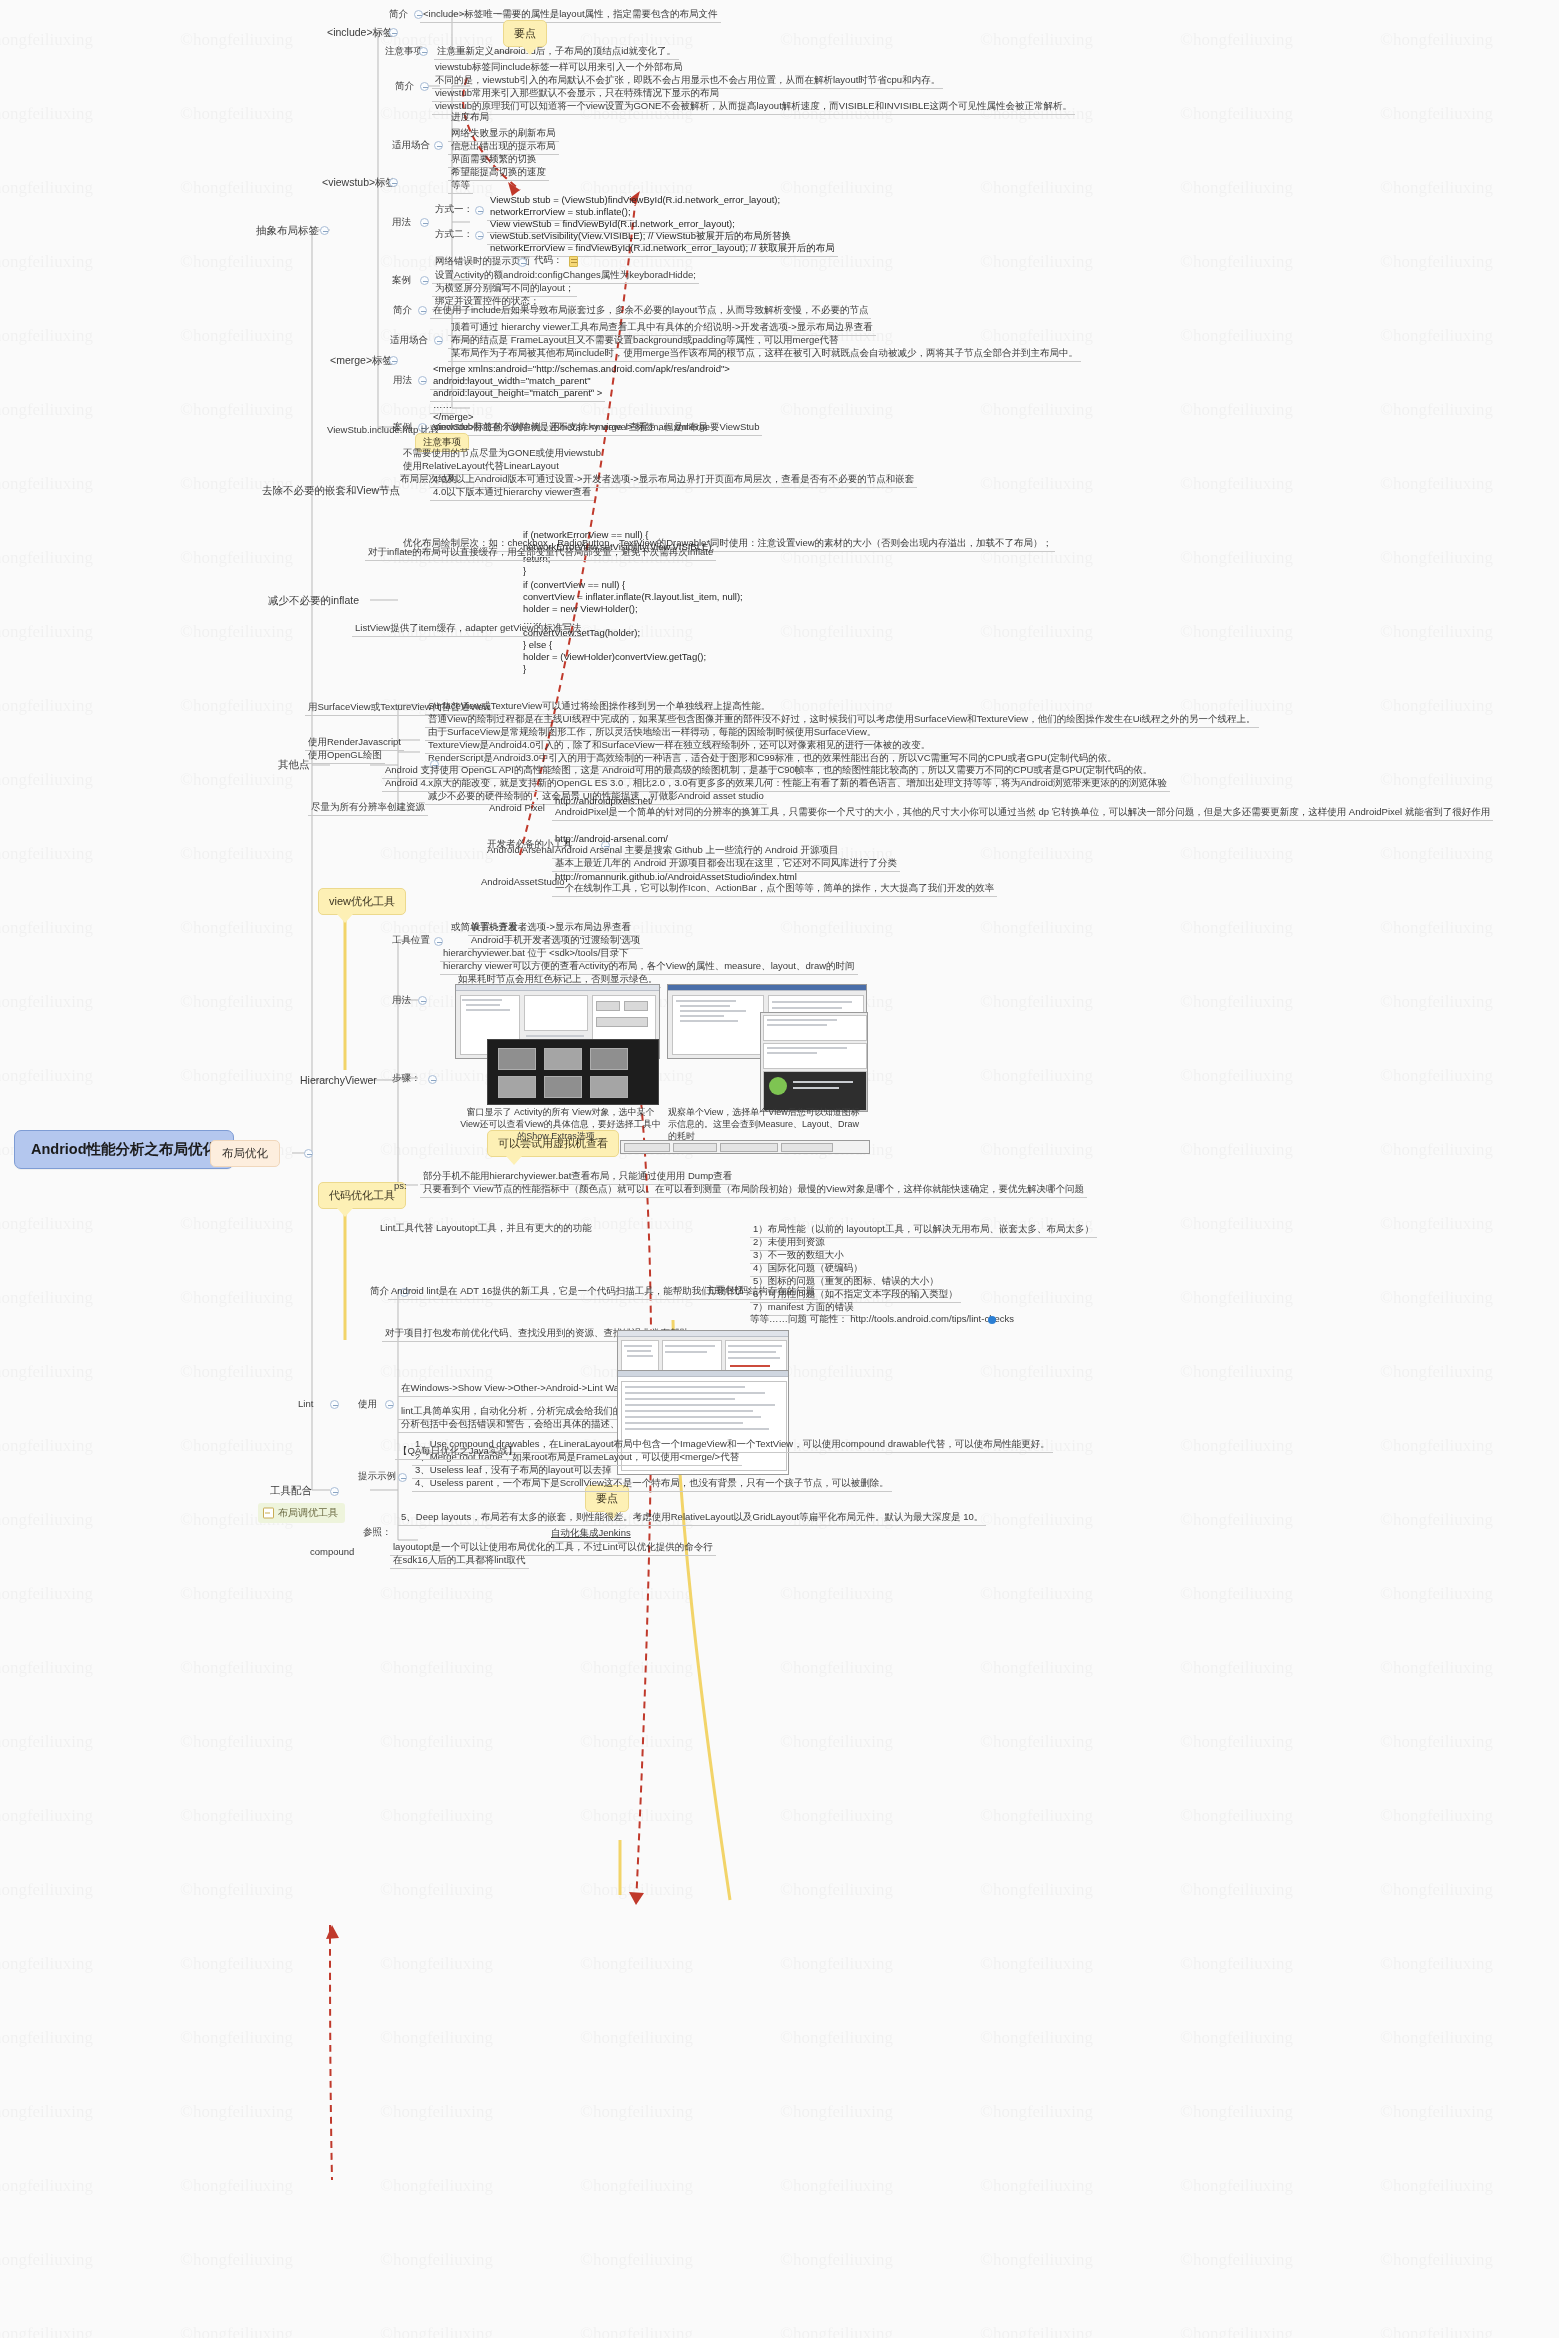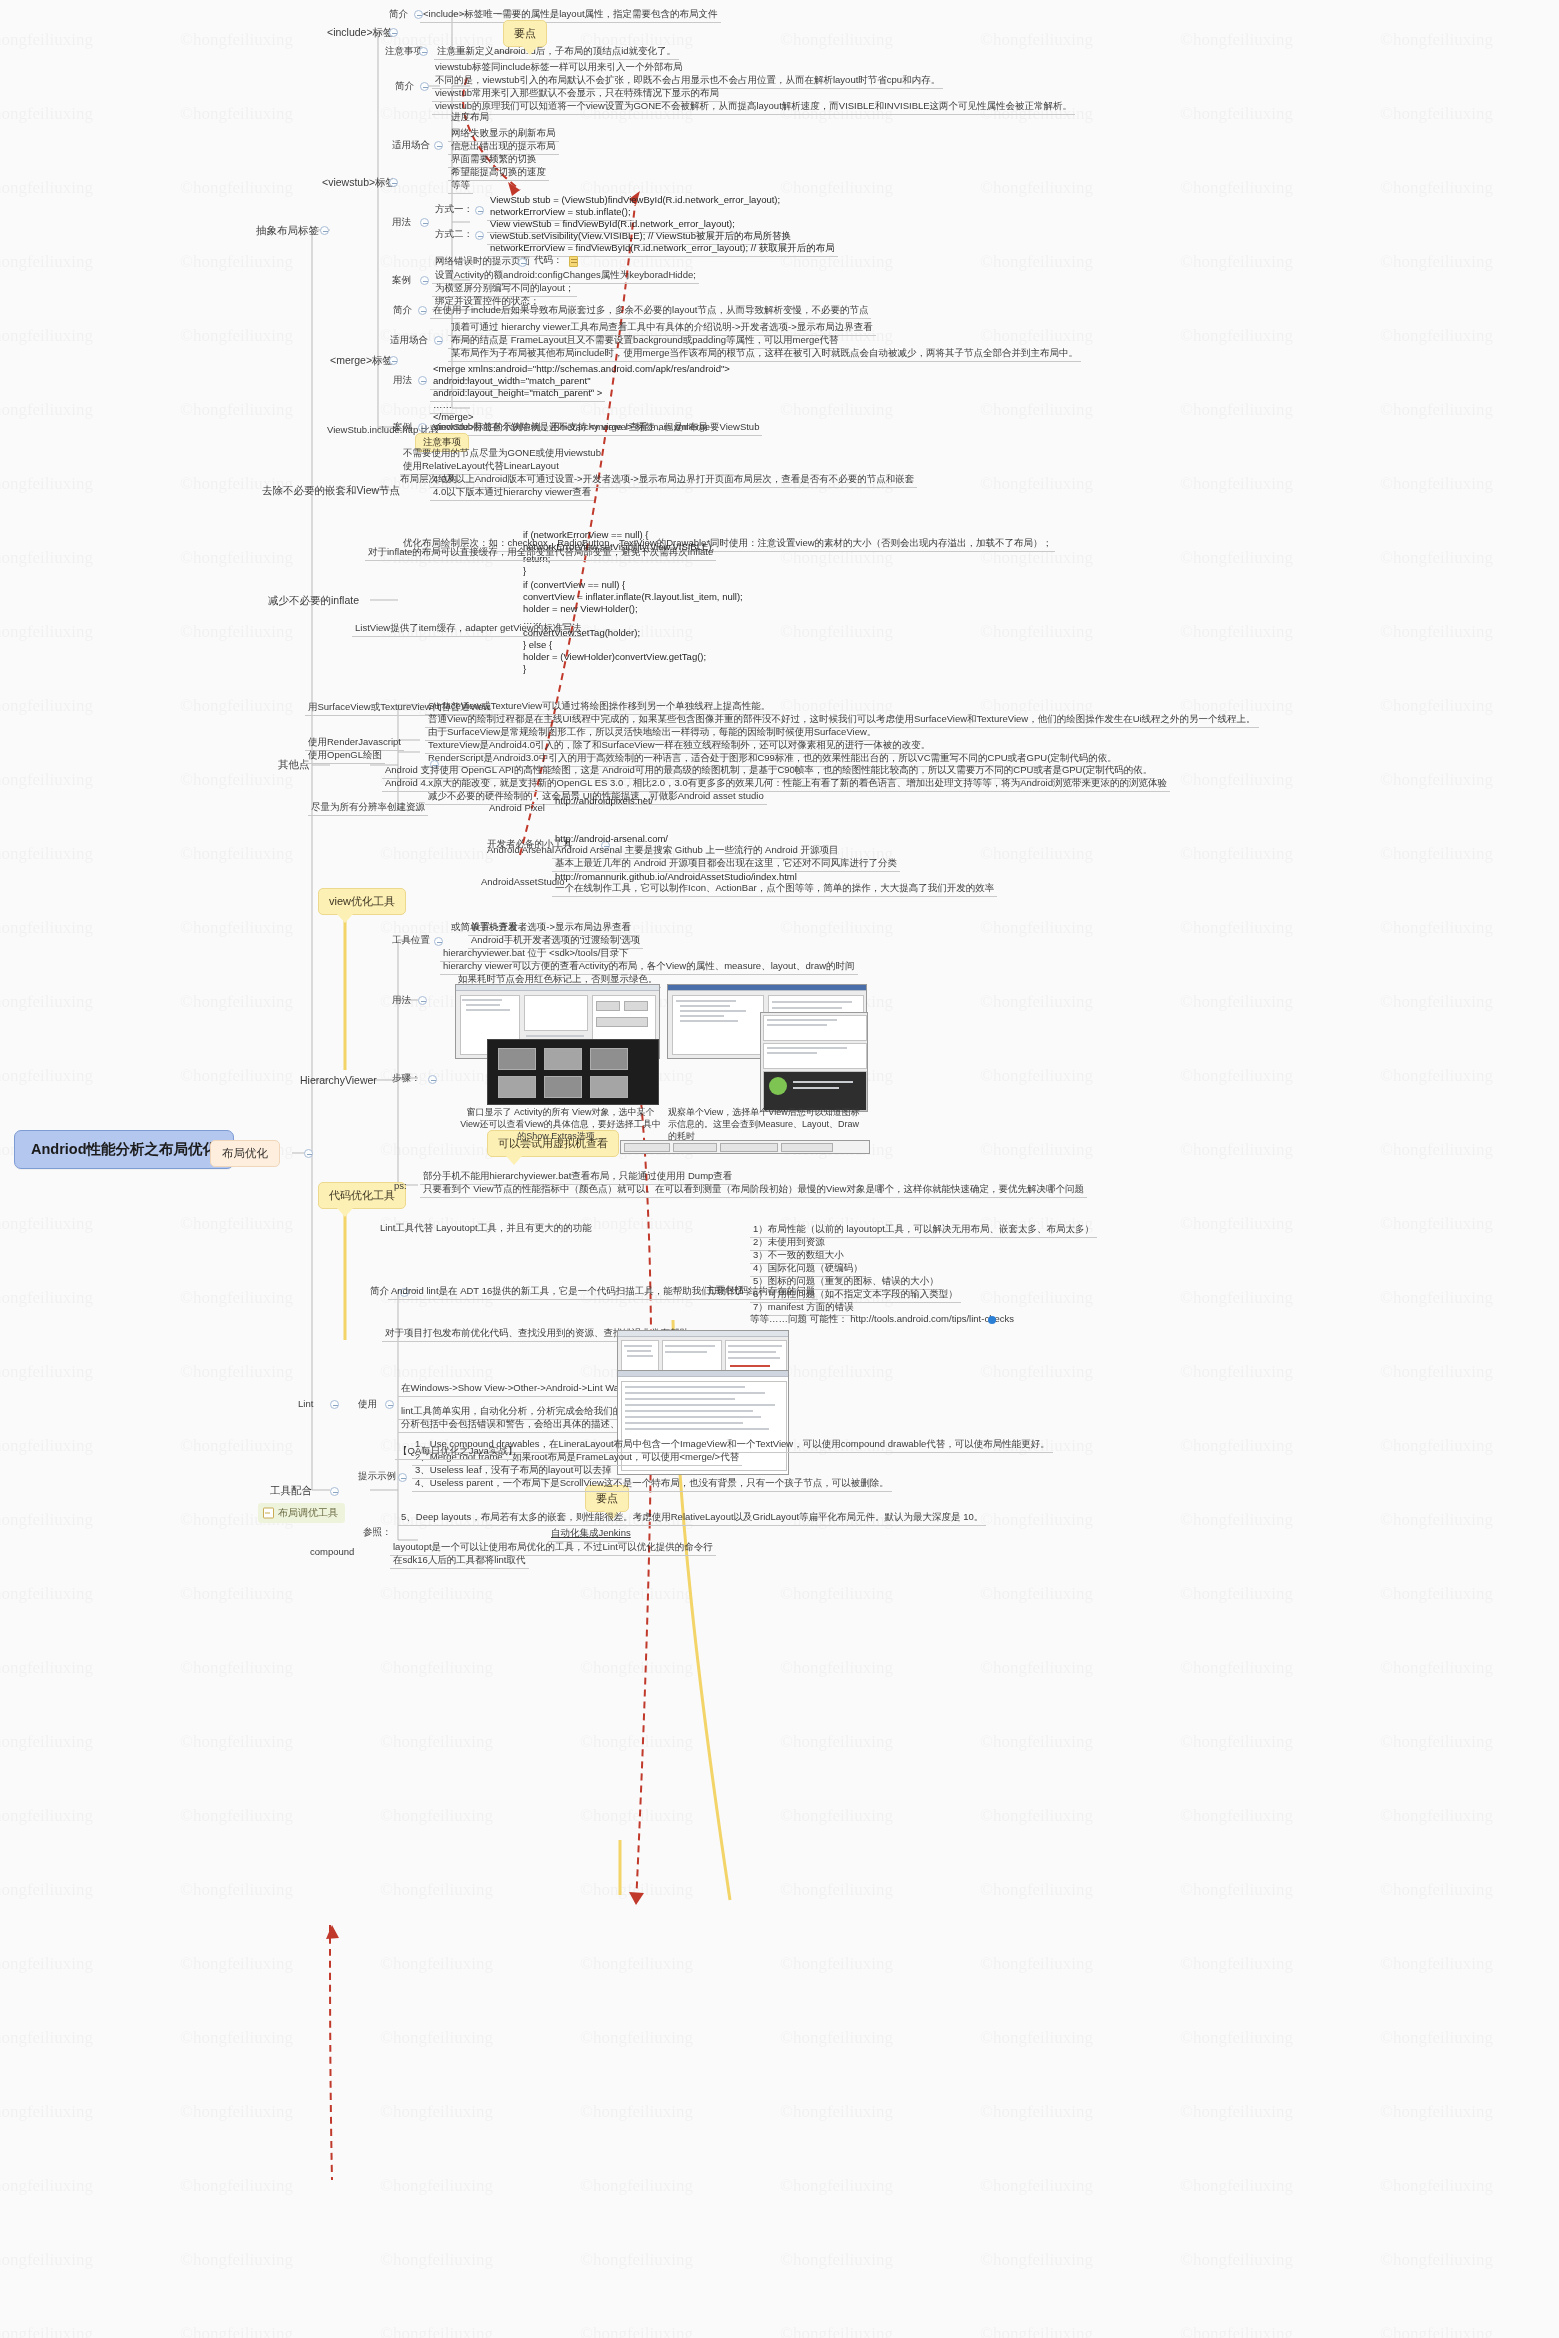--- a/index.html
+++ b/index.html
@@ -561,20 +561,21 @@
   <div class="node lbl sm under" style="left:382px;top:776px;">Android 4.x原大的能改变，就是支持新的OpenGL ES 3.0，相比2.0，3.0有更多多的效果几何：性能上有看了新的着色语言、增加出处理文持等等，将为Android浏览带来更浓的的浏览体验</div>
 
   <div class="node lbl sm under" style="left:308px;top:800px;">尽量为所有分辨率创建资源</div>
   <div class="node lbl sm under" style="left:425px;top:789px;">减少不必要的硬件绘制的，这会局景 UI的性能提速，可做影Android asset studio</div>
 
   <div class="node lbl sm" style="left:487px;top:838px;">开发者必备的小工具</div>
   <div class="coll" style="left:601px;top:841px;"></div>
 
   <div class="node lbl sm" style="left:489px;top:802px;">Android Pixel</div>
   <div class="node code plain" style="left:552px;top:794px;">http://androidpixels.net/</div>
+  <div class="node lbl sm under" style="left:552px;top:805px;">AndroidPixel是一个简单的针对同的分辨率的换算工具，只需要你一个尺寸的大小，其他的尺寸大小你可以通过当然 dp 它转换单位，可以解决一部分问题，但是大多还需要更新度，这样使用 AndroidPixel 就能省到了很好作用</div>
 
   <div class="node lbl sm" style="left:487px;top:844px;">Android Arsenal</div>
   <div class="node code plain" style="left:552px;top:832px;">http://android-arsenal.com/</div>
   <div class="node lbl sm under" style="left:552px;top:843px;">Android Arsenal 主要是搜索 Github 上一些流行的 Android 开源项目</div>
   <div class="node lbl sm under" style="left:552px;top:856px;">基本上最近几年的 Android 开源项目都会出现在这里，它还对不同风库进行了分类</div>
 
   <div class="node lbl sm" style="left:481px;top:876px;">AndroidAssetStudio</div>
   <div class="node code plain" style="left:552px;top:870px;">http://romannurik.github.io/AndroidAssetStudio/index.html</div>
   <div class="node lbl sm under" style="left:552px;top:881px;">一个在线制作工具，它可以制作Icon、ActionBar，点个图等等，简单的操作，大大提高了我们开发的效率</div>
 

